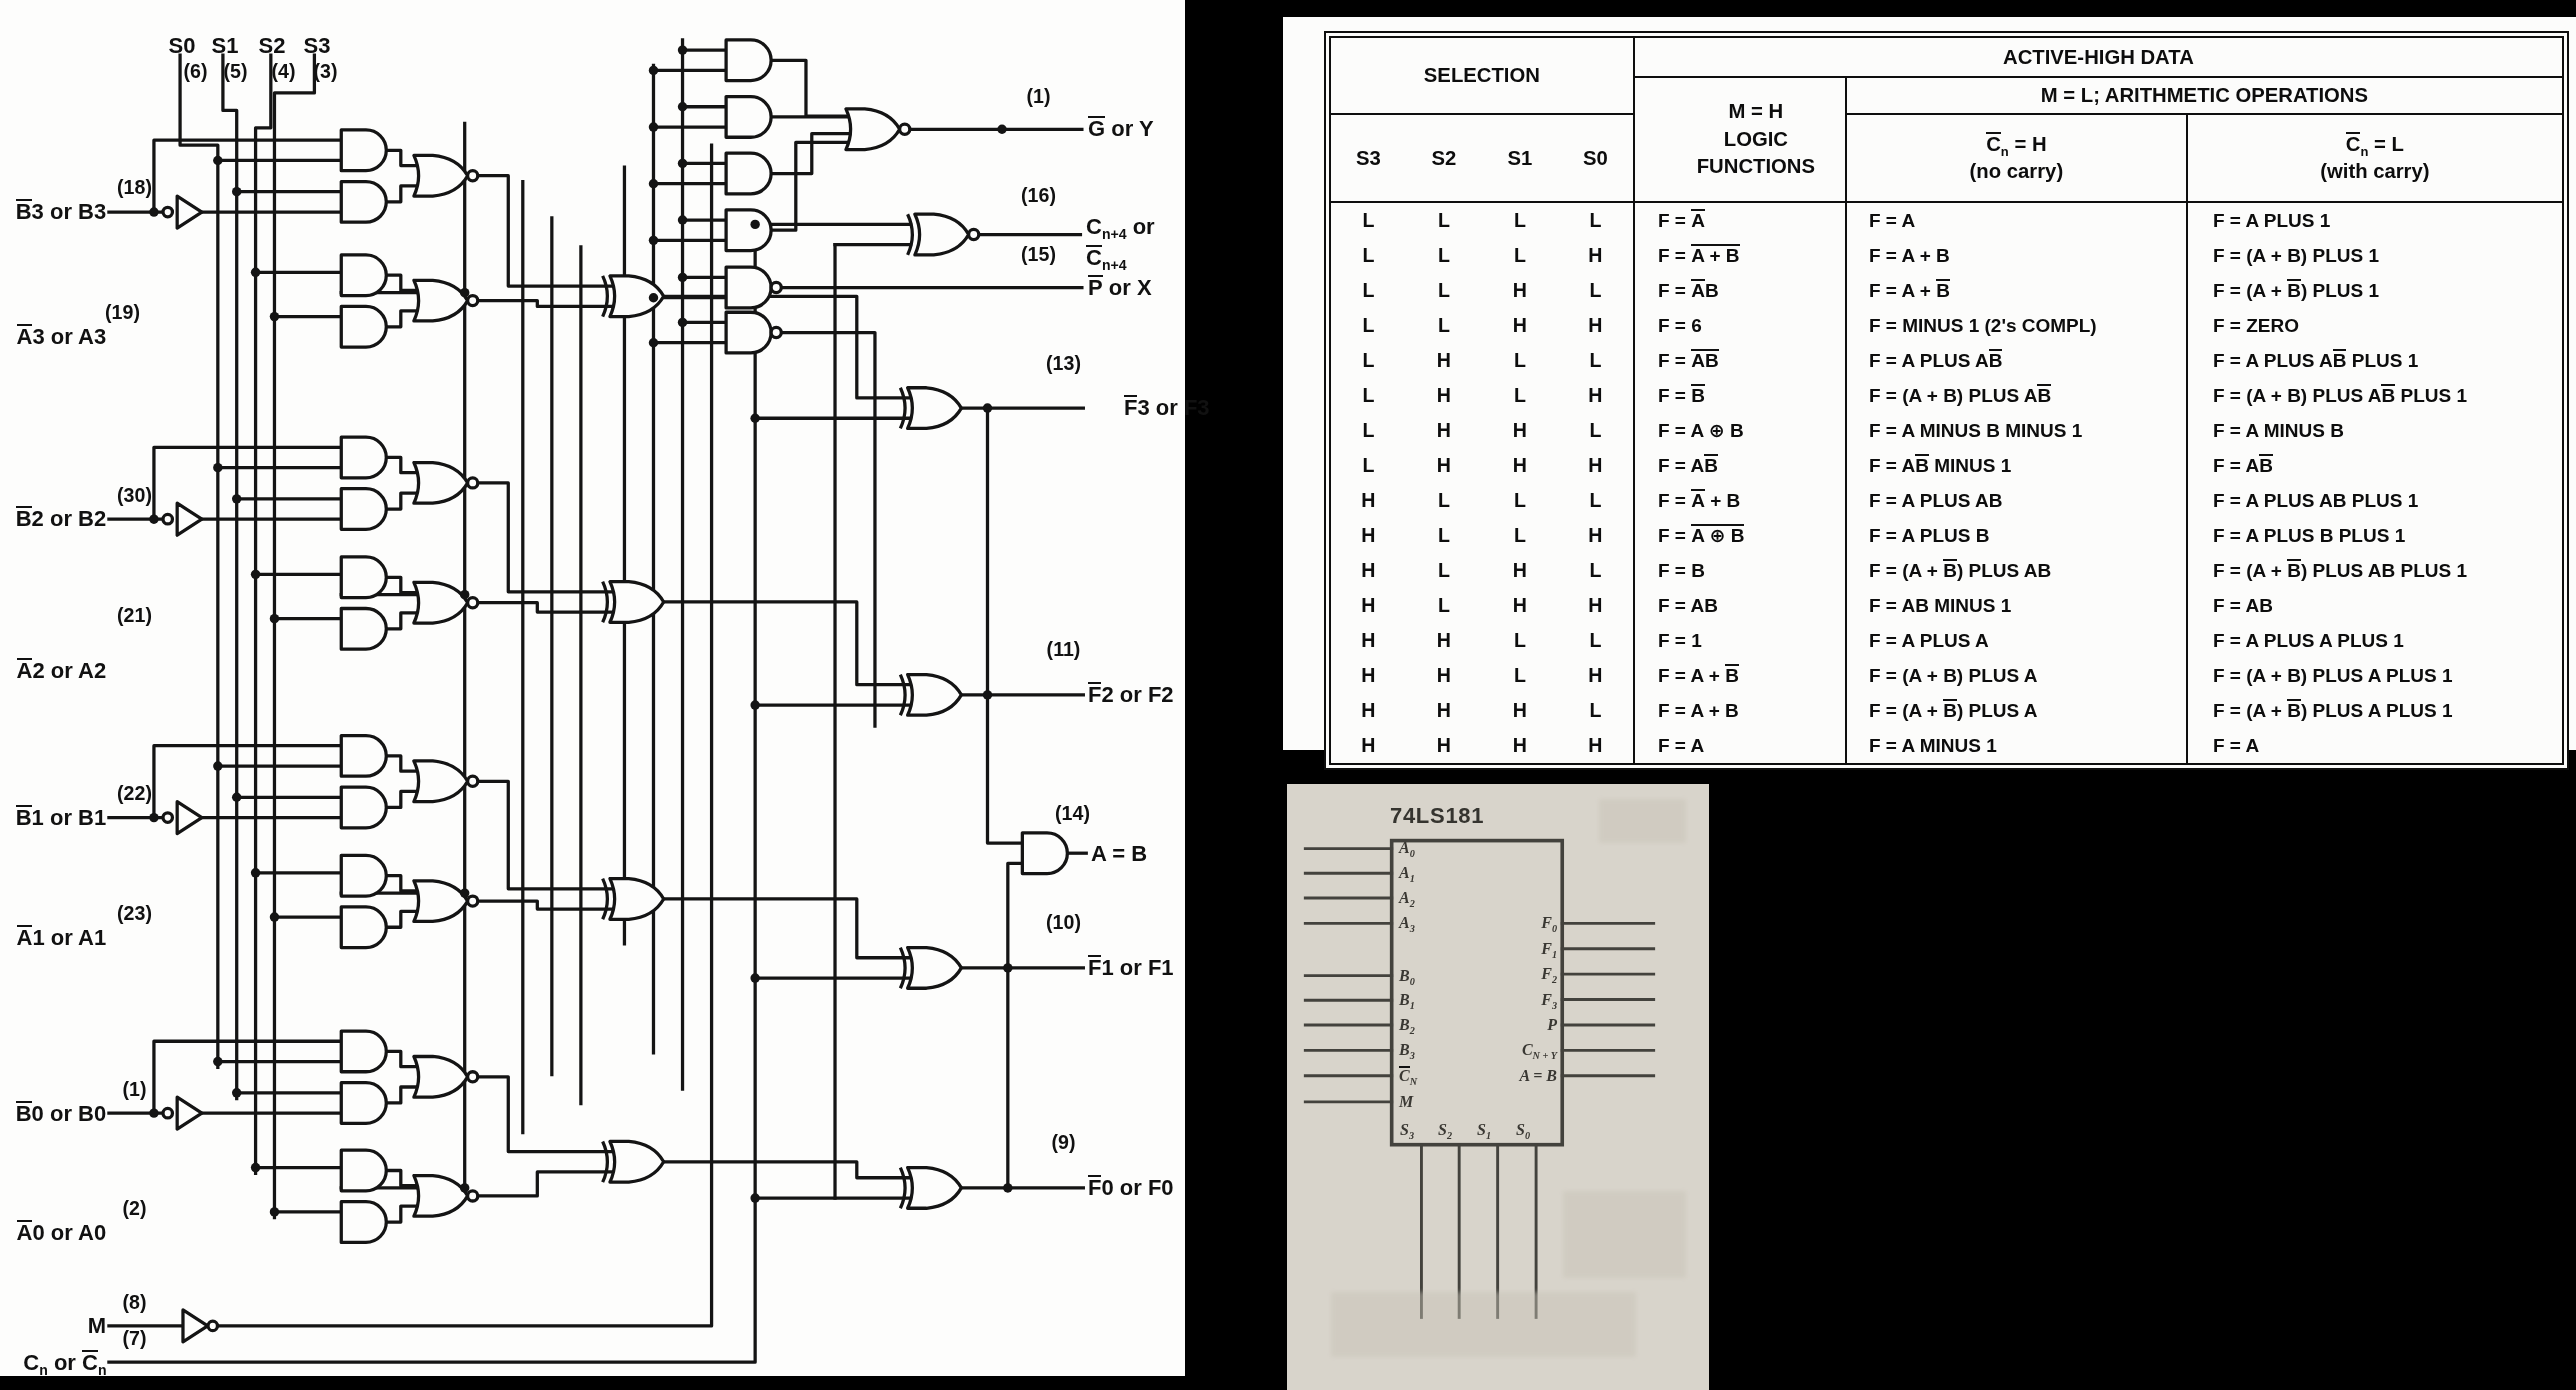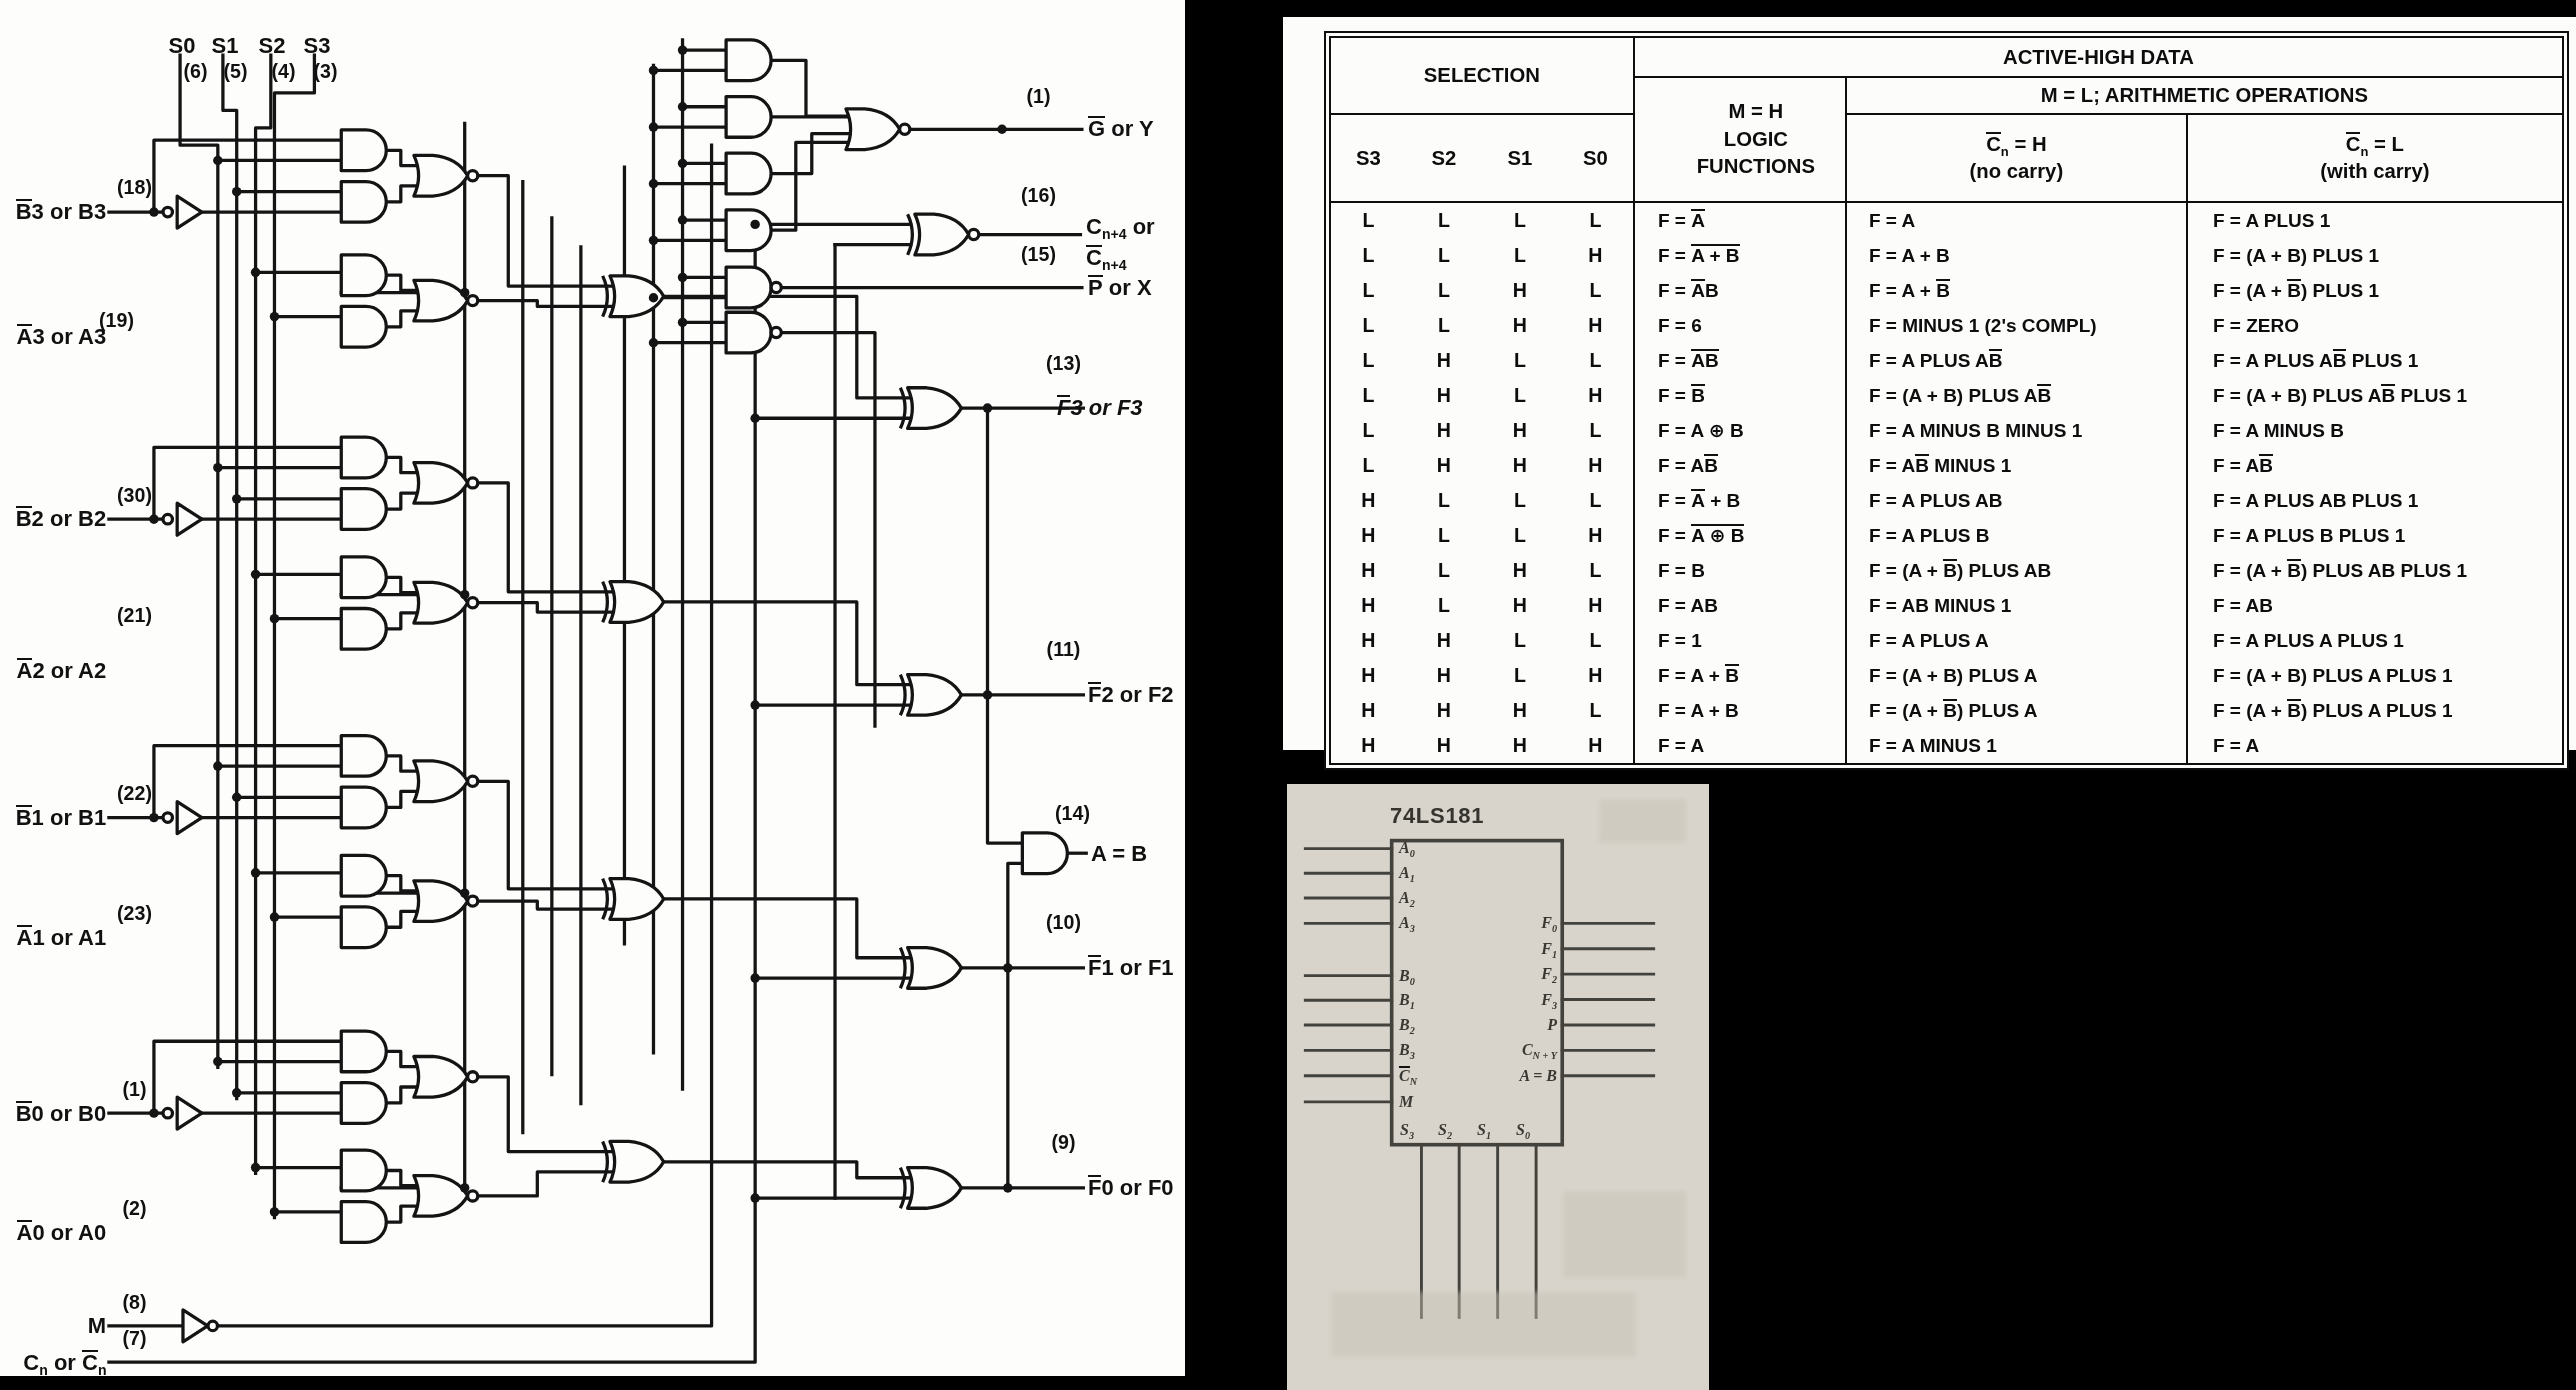--- a/index.html
+++ b/index.html
@@ -327,39 +327,39 @@
   <div class="clabel right" style="left:10.2px;top:323px;width:96px;"><span class="ov">A</span>3 or A3</div>
   <div class="clabel right" style="left:10.2px;top:505px;width:96px;"><span class="ov">B</span>2 or B2</div>
   <div class="clabel right" style="left:10.2px;top:625px;width:96px;margin-top:32px;"><span class="ov">A</span>2 or A2</div>
   <div class="clabel right" style="left:10.2px;top:804px;width:96px;"><span class="ov">B</span>1 or B1</div>
   <div class="clabel right" style="left:10.2px;top:924px;width:96px;"><span class="ov">A</span>1 or A1</div>
   <div class="clabel right" style="left:10.2px;top:1100px;width:96px;"><span class="ov">B</span>0 or B0</div>
   <div class="clabel right" style="left:10.2px;top:1219px;width:96px;"><span class="ov">A</span>0 or A0</div>
   <div class="clabel right" style="left:10.2px;top:1312px;width:96px;">M</div>
   <div class="clabel right" style="left:1.5px;top:1349px;width:105px;">C<sub>n</sub> or <span class="ov">C</span><sub>n</sub></div>
   <div class="cpin" style="left:102px;top:176px;">(18)</div>
-  <div class="cpin" style="left:84px;top:301px;margin-top:8px;">(19)</div>
+  <div class="cpin" style="left:90px;top:301px;">(19)</div>
   <div class="cpin" style="left:102px;top:484px;">(30)</div>
   <div class="cpin" style="left:102px;top:604px;">(21)</div>
   <div class="cpin" style="left:102px;top:782px;">(22)</div>
   <div class="cpin" style="left:102px;top:902px;">(23)</div>
   <div class="cpin" style="left:102px;top:1078px;">(1)</div>
   <div class="cpin" style="left:102px;top:1197px;">(2)</div>
   <div class="cpin" style="left:102px;top:1291px;">(8)</div>
   <div class="cpin" style="left:102px;top:1327px;">(7)</div>
 
   <div class="cpin" style="left:1006px;top:85px;">(1)</div>
   <div class="clabel" style="left:1088px;top:115px;"><span class="ov">G</span> or Y</div>
   <div class="cpin" style="left:1006px;top:184px;">(16)</div>
   <div class="clabel" style="left:1086px;top:213px;">C<sub>n+4</sub> or</div>
   <div class="clabel" style="left:1086px;top:244px;"><span class="ov">C</span><sub>n+4</sub></div>
   <div class="cpin" style="left:1006px;top:243px;">(15)</div>
   <div class="clabel" style="left:1088px;top:274px;"><span class="ov">P</span> or X</div>
   <div class="cpin" style="left:1031px;top:352px;">(13)</div>
-  <div class="clabel" style="left:1057px;top:394px;font-style:italic;"><span class="ov">F</span>3 or F3</div>
+  <div class="clabel" style="left:1124px;top:394px;"><span class="ov">F</span>3 or F3</div>
   <div class="cpin" style="left:1031px;top:638px;">(11)</div>
   <div class="clabel" style="left:1088px;top:681px;"><span class="ov">F</span>2 or F2</div>
   <div class="cpin" style="left:1040px;top:802px;">(14)</div>
   <div class="clabel" style="left:1091px;top:840px;">A = B</div>
   <div class="cpin" style="left:1031px;top:911px;">(10)</div>
   <div class="clabel" style="left:1088px;top:954px;"><span class="ov">F</span>1 or F1</div>
   <div class="cpin" style="left:1031px;top:1131px;">(9)</div>
   <div class="clabel" style="left:1088px;top:1174px;"><span class="ov">F</span>0 or F0</div>
 </div>
 

